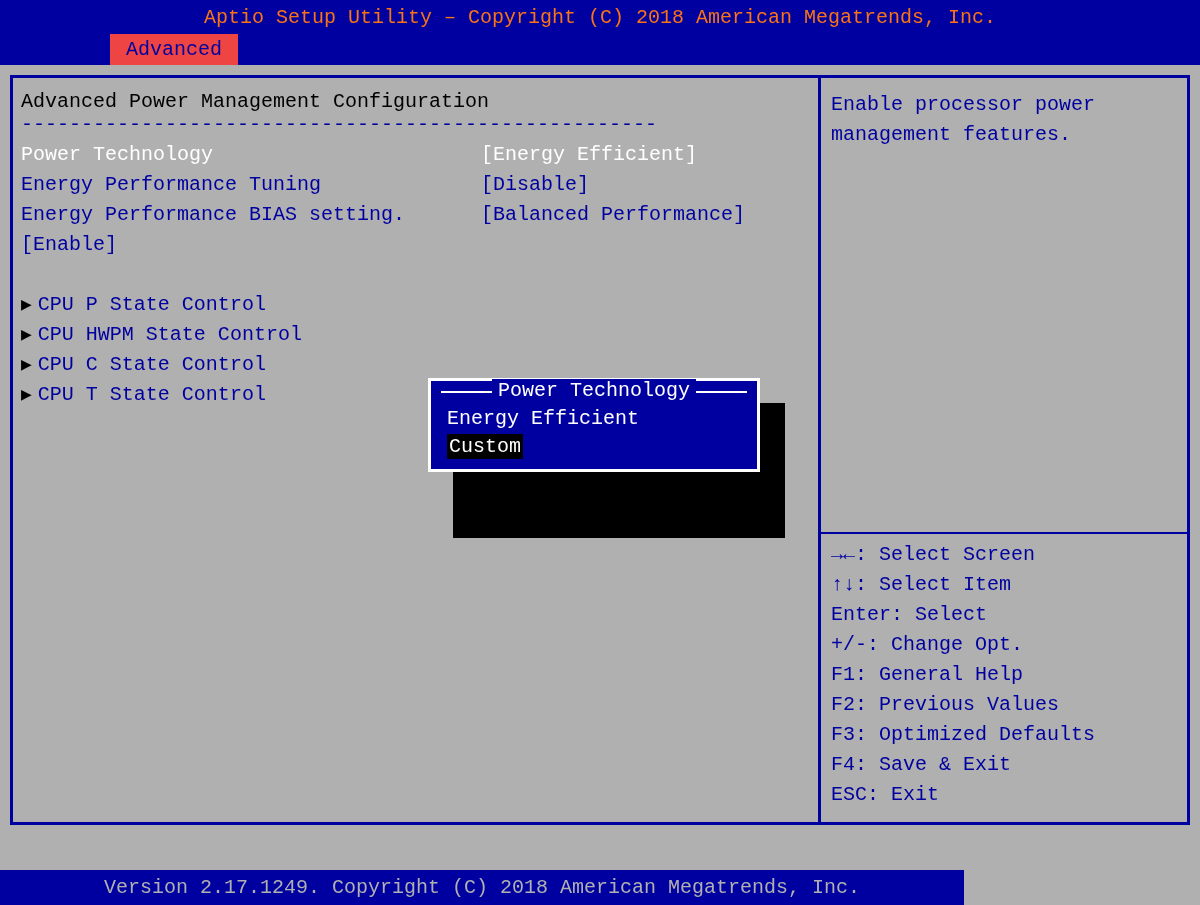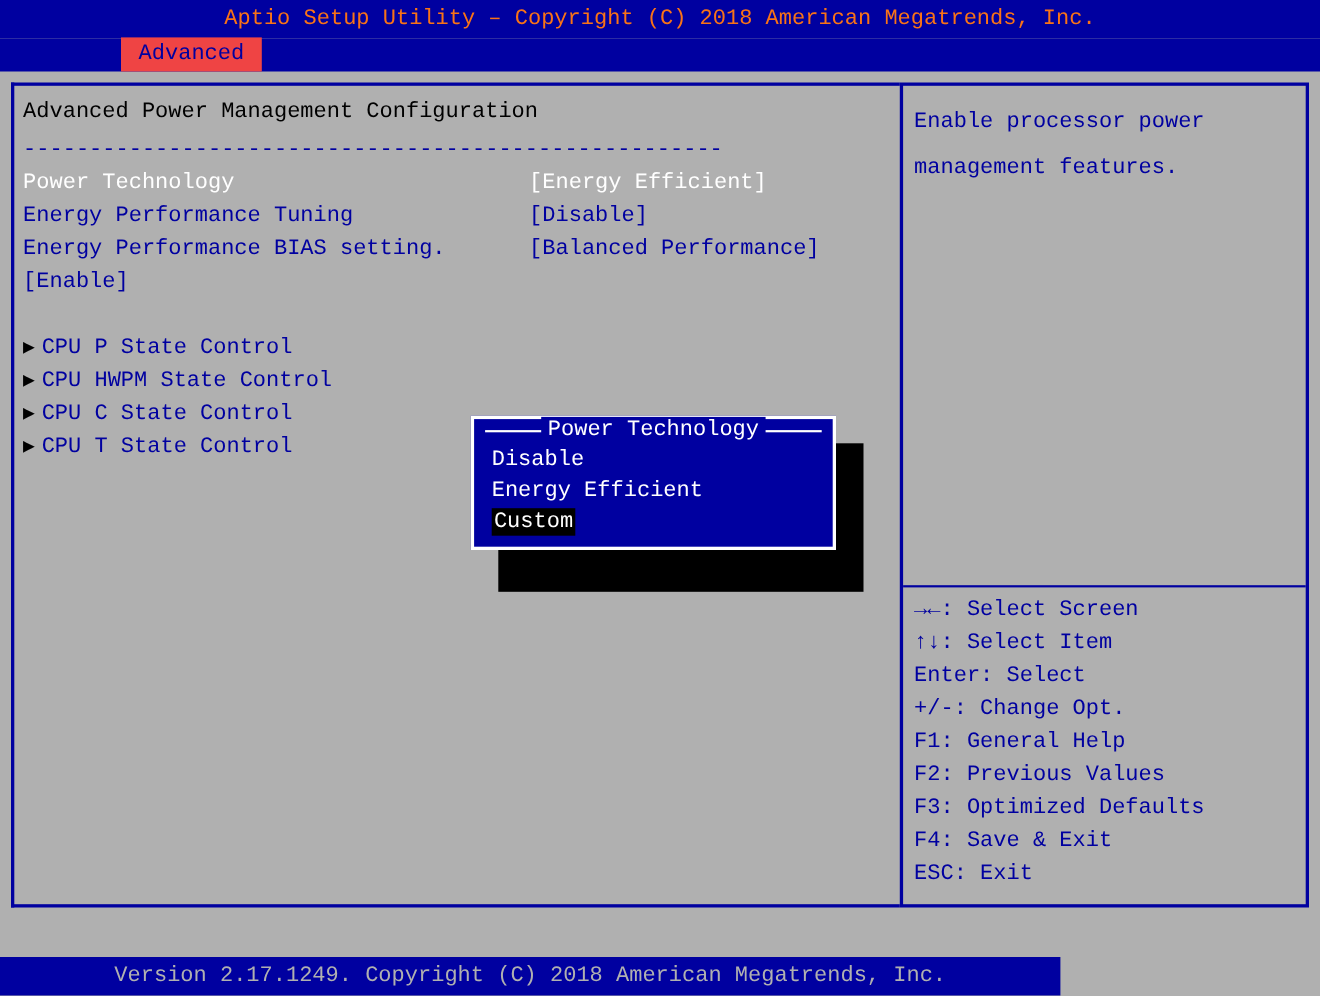--- a/index.html
+++ b/index.html
@@ -46,21 +46,21 @@
   .right-panel {
     width: 372px;
     border: 3px solid #0000A0;
     padding: 12px 10px;
     display: flex;
     flex-direction: column;
     color: #0000A0;
   }
   .section-title {
     color: #000;
-    margin-bottom: 12px;
+    margin-bottom: 0;
   }
   .divider-dashes {
     color: #0000A0;
     letter-spacing: 0;
     margin-bottom: 4px;
     white-space: nowrap;
     overflow: hidden;
   }
   .setting-row {
     display: flex;
@@ -127,21 +127,21 @@
     padding: 0 16px;
     line-height: 28px;
   }
   .popup-option.highlighted { color: #fff; }
   .popup-option.highlighted span {
     background: #000;
     padding: 1px 2px;
   }
   .help-text {
     flex: 0 0 auto;
-    line-height: 42px;
+    line-height: 30px;
   }
   .help-divider {
     border-top: 2px solid #0000A0;
     margin: 6px -10px;
   }
   .shortcuts {
     margin-top: auto;
     line-height: 30px;
   }
   .shortcut-line { display: flex; }
@@ -205,21 +205,20 @@
       <span class="submenu-arrow">▶</span>
       <span>CPU T State Control</span>
     </div>
 
     <div class="popup-shadow"></div>
     <div class="popup">
       <div class="popup-title-wrap">
         <div class="popup-title-line"></div>
         <div class="popup-title-text">Power Technology</div>
       </div>
-      <div class="popup-option">Disable</div>
       <div class="popup-option">Energy Efficient</div>
       <div class="popup-option highlighted"><span>Custom</span></div>
     </div>
   </div>
 
   <div class="right-panel">
     <div class="help-text">Enable processor power management features.</div>
     <div class="shortcuts">
       <div class="help-divider"></div>
       <div class="shortcut-line">

